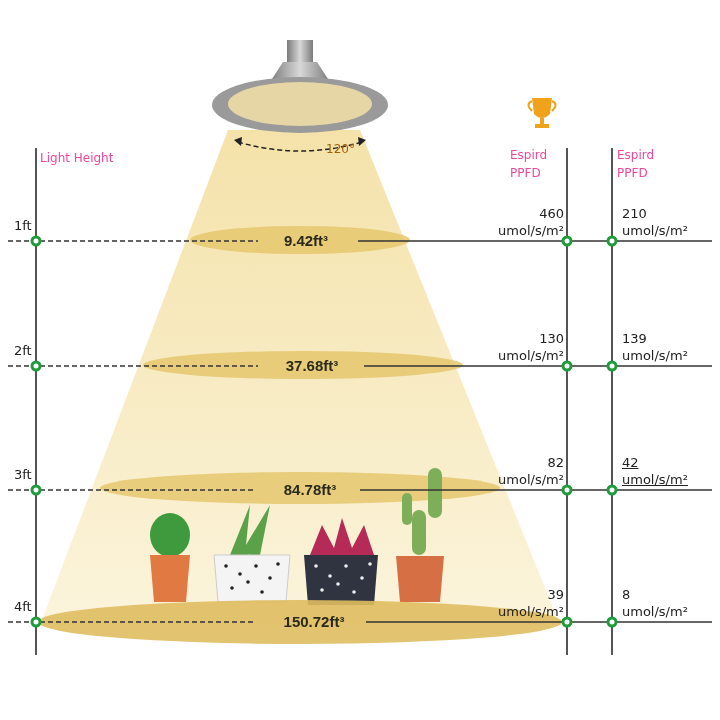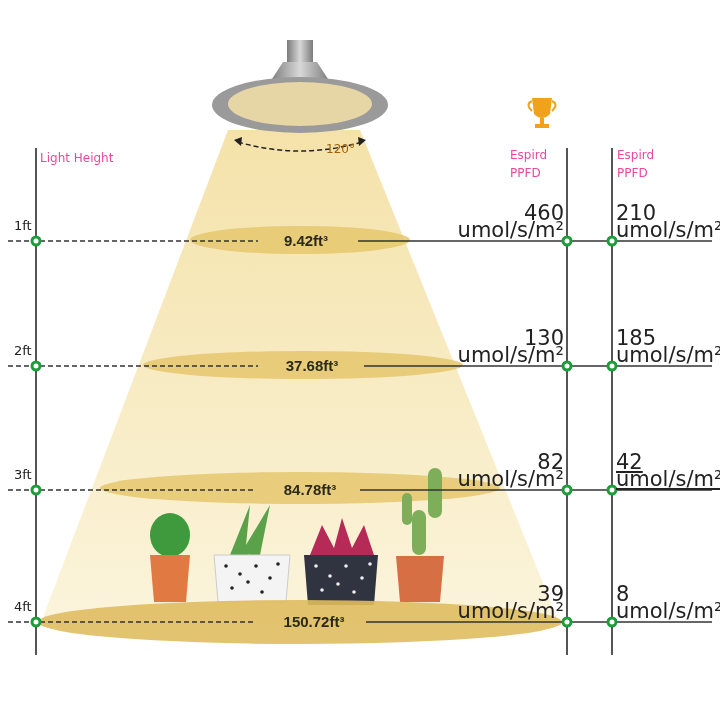--- a/index.html
+++ b/index.html
@@ -2,21 +2,21 @@
 <html><head>
 <meta charset="utf-8">
 <style>
   html,body{margin:0;padding:0;background:#fff;}
   #stage{position:relative;width:720px;height:720px;overflow:hidden;background:#fff;font-family:"Liberation Sans",sans-serif;}
   svg{position:absolute;left:0;top:0;}
   .lbl{position:absolute;font-family:"DejaVu Sans",sans-serif;}
   .green{color:#ec4899;font-size:12px;line-height:18px;}
   .ft{position:absolute;font-size:13px;color:#222;font-family:"DejaVu Sans",sans-serif;margin-left:8px;}
   .vol{position:absolute;font-size:15px;font-weight:bold;color:#2a2a1a;font-family:Liberation Sans, sans-serif;transform:translateX(-50%);white-space:nowrap;}
-  .val{position:absolute;font-size:21px;color:#222;line-height:17px;font-family:"DejaVu Sans",sans-serif;}
+  .val{position:absolute;font-size:13px;color:#222;line-height:17px;font-family:"DejaVu Sans",sans-serif;margin-left:6px;}
   .val.r{text-align:right;}
   .angle{position:absolute;left:284px;top:142px;font-size:12px;color:#a16207;font-family:"DejaVu Sans",sans-serif;margin-left:42px;}
 </style>
 </head>
 <body>
 
 <div id="stage">
   <svg width="720" height="720" viewBox="0 0 720 720">
     <defs>
       <linearGradient id="beamG" x1="0" y1="0" x2="0" y2="1">
@@ -156,21 +156,21 @@
   <div class="val r" style="right:156px;top:586px;">
       <div>39</div>
       <div>umol/s/m²</div>
     </div>
 
   <div class="val" style="left:616px;top:205px;">
       <div>210</div>
       <div>umol/s/m²</div>
     </div>
   <div class="val" style="left:616px;top:330px;">
-      <div>185</div>
+      <div>139</div>
       <div>umol/s/m²</div>
     </div>
   <div class="val" style="left:616px;top:454px;text-decoration:underline;">
       <div>42</div>
       <div>umol/s/m²</div>
     </div>
   <div class="val" style="left:616px;top:586px;">
       <div>8</div>
       <div>umol/s/m²</div>
     </div>

